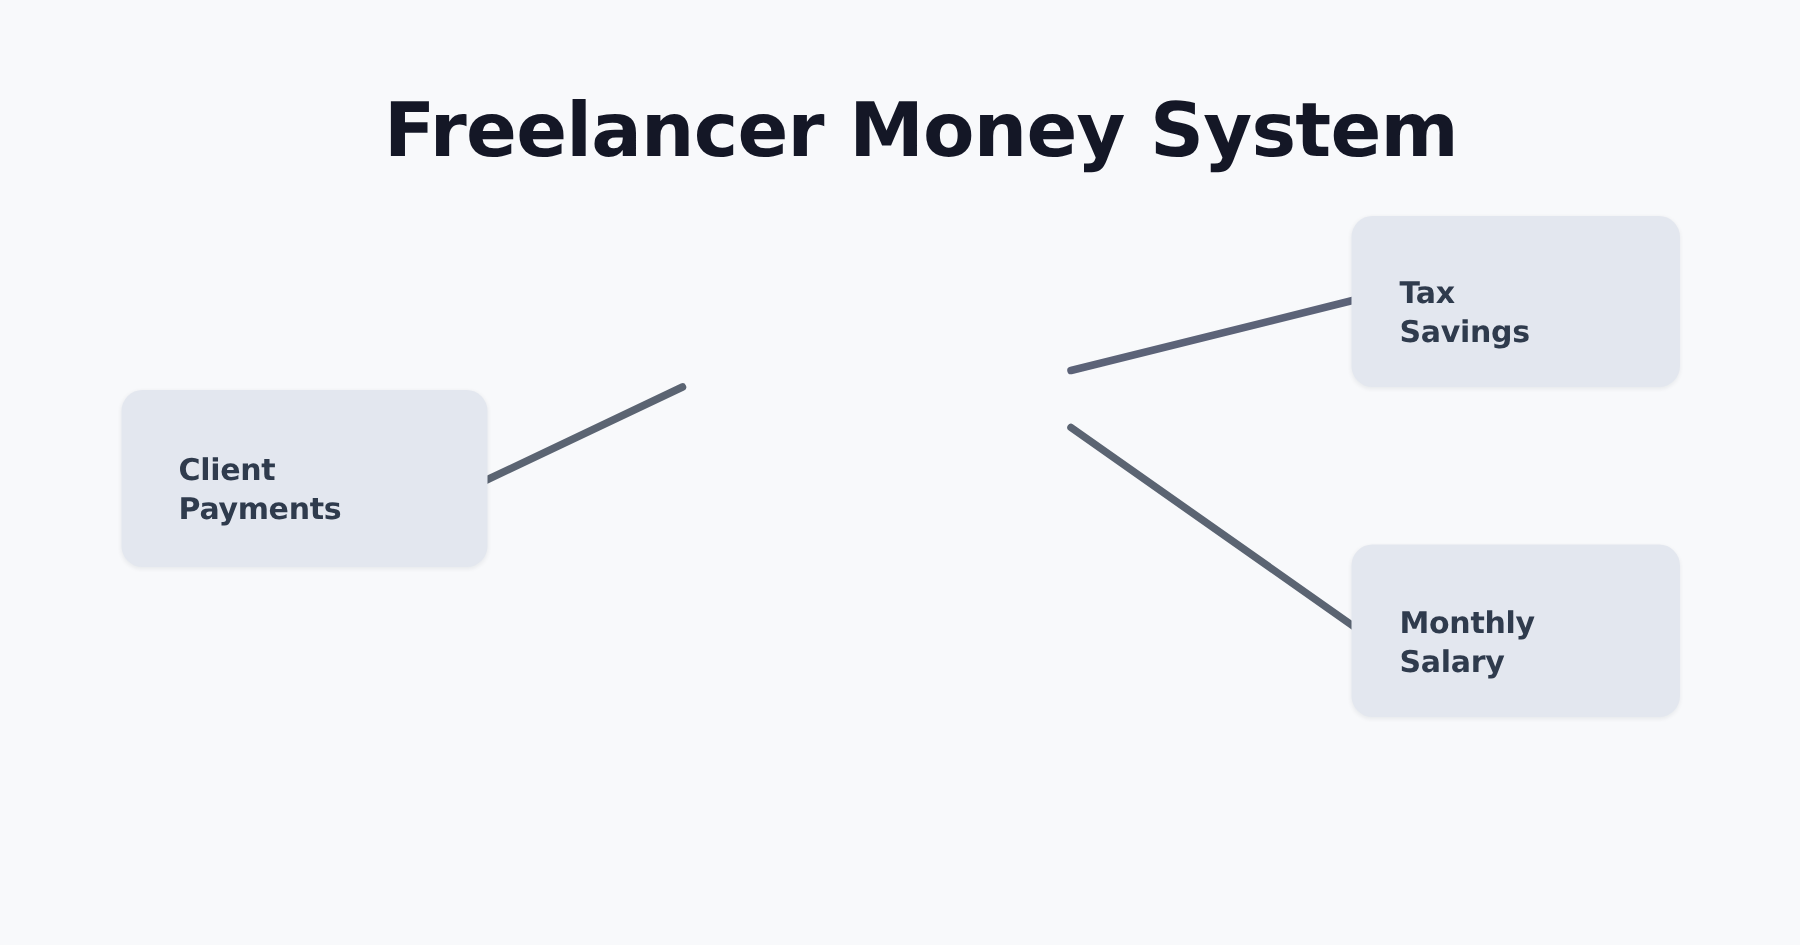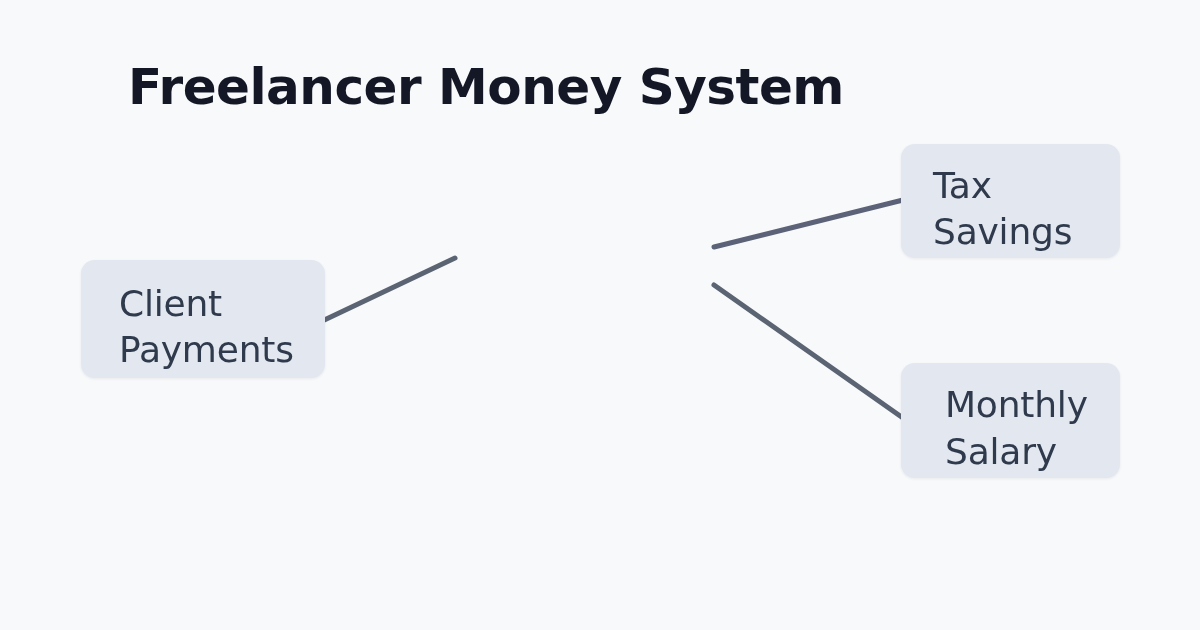--- a/index.html
+++ b/index.html
@@ -17,21 +17,21 @@
     position: relative;
     width: 1200px;
     height: 630px;
     background: #f8f9fb;
   }
   #diagram-title {
     position: absolute;
     left: 0;
     top: 58px;
     width: 972px;
-    text-align: center;
+    text-align: right;
     font-size: 50px;
     font-weight: 700;
     letter-spacing: -0.5px;
     color: #141726;
     font-family: "DejaVu Sans", sans-serif;
     white-space: nowrap;
   }
   #edges-layer {
     position: absolute;
     left: 0;
@@ -42,22 +42,22 @@
   .node {
     position: absolute;
     background: #e3e7ef;
     border-radius: 14px;
     box-shadow: 0 1px 3px rgba(15, 23, 42, 0.07);
     display: flex;
     align-items: center;
     box-sizing: border-box;
   }
   .node-label {
-    font-size: 36px;
-    font-weight: 400;
+    font-size: 20px;
+    font-weight: 700;
     line-height: 1.28;
     color: #2f3b4d;
     letter-spacing: -0.2px;
     white-space: pre-line;
     font-family: "DejaVu Sans", sans-serif;
     margin-top: 16px;
   }
   #node-client-payments {
     left: 81px;
     top: 260px;
@@ -77,21 +77,21 @@
     top: 144px;
     width: 219px;
     height: 114px;
     padding-left: 32px;
   }
   #node-monthly-salary {
     left: 901px;
     top: 363px;
     width: 219px;
     height: 115px;
-    padding-left: 44px;
+    padding-left: 32px;
   }
 </style>
 </head>
 <body>
 
 <div id="canvas">
 
   <div id="diagram-title">Freelancer Money System</div>
 
   <svg id="edges-layer" viewBox="0 0 1200 630" width="1200" height="630" xmlns="http://www.w3.org/2000/svg">

